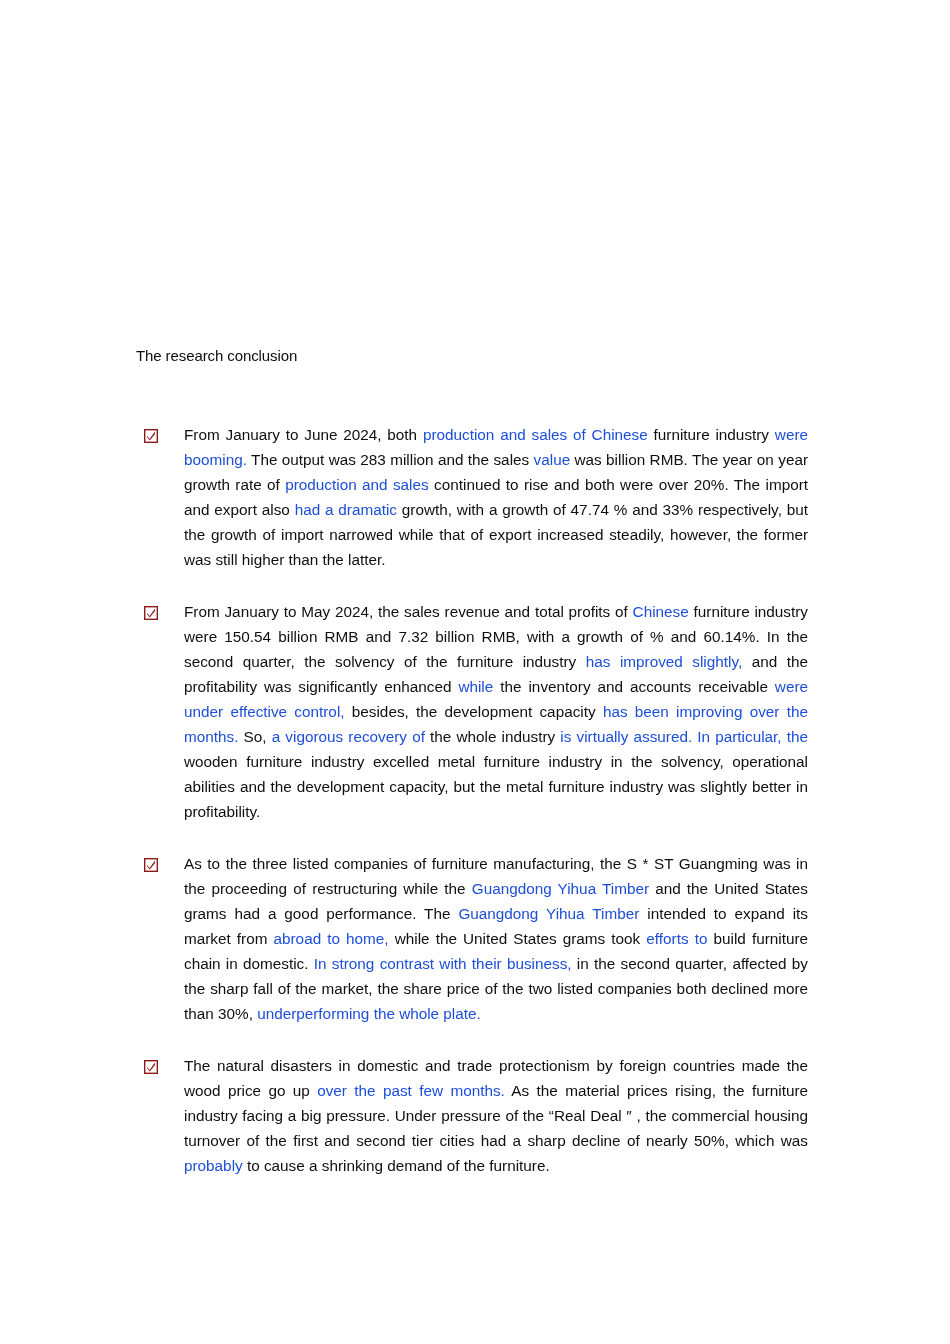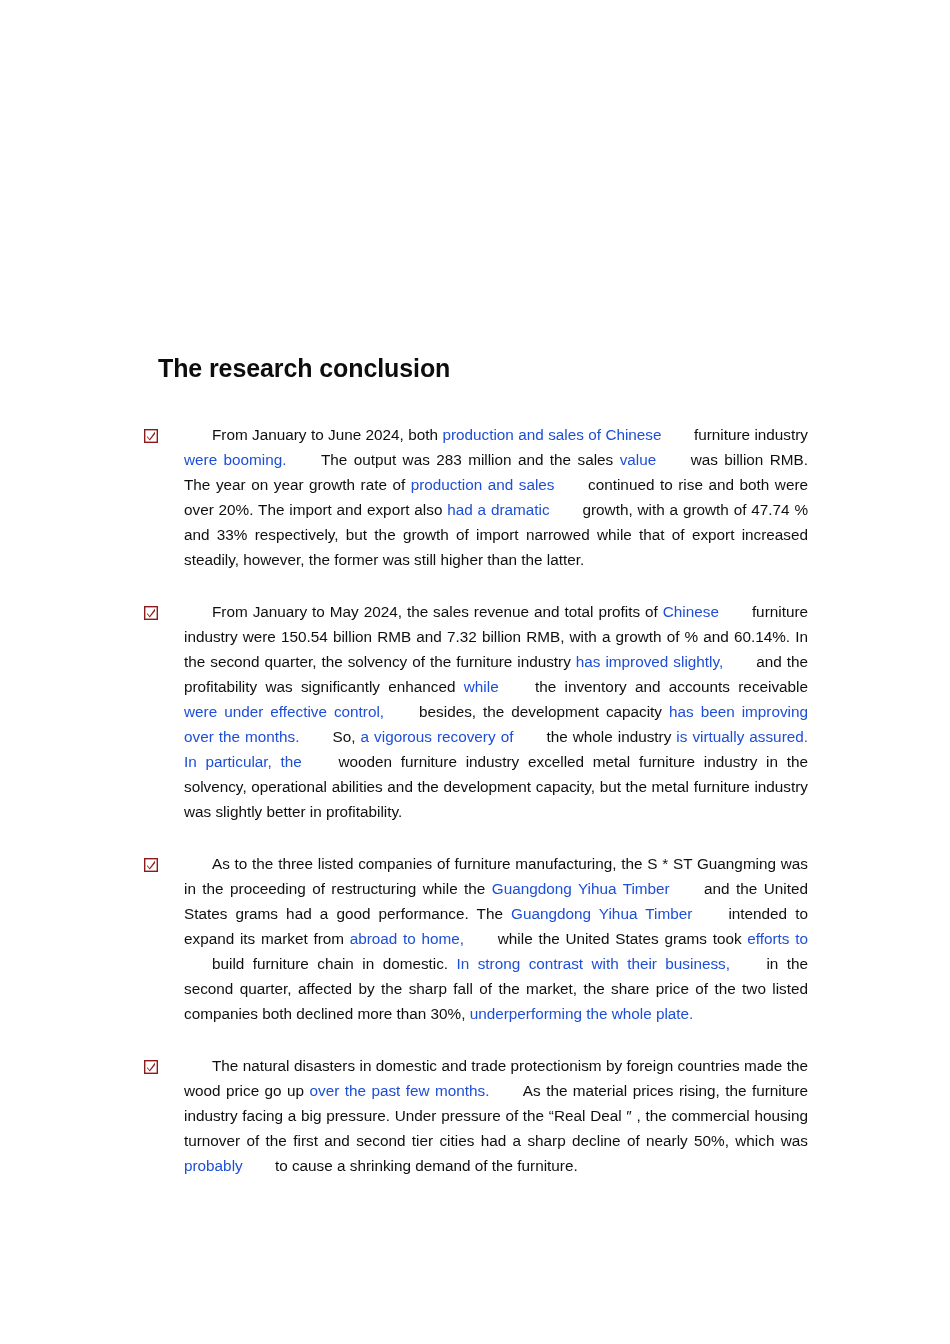--- a/index.html
+++ b/index.html
@@ -18,24 +18,24 @@
   .page {
     position: absolute;
     left: 0; top: 0;
     width: 950px;
     height: 1344px;
     background: #ffffff;
     overflow: hidden;
   }
   .doc-title {
     position: absolute;
-    left: 158px;
+    left: 136px;
     top: 337px;
-    font-size: 25px;
-    font-weight: bold;
+    font-size: 15px;
+    font-weight: normal;
     color: #0d0d0d;
     letter-spacing: -0.1px;
     white-space: nowrap;
   }
   .content {
     position: absolute;
     left: 143px;
     top: 422px;
     width: 665px;
   }
@@ -64,21 +64,20 @@
     text-align: justify;
     text-justify: inter-word;
     color: #0f0f0f;
     word-spacing: 0px;
   }
   .para .g {
     color: #1d4ed8;
   }
   .para .k {
     color: #0f0f0f;
-    margin-left: 28px;
   }
   
 </style>
 </head>
 <body>
 
 <div class="page">
 
   <h1 class="doc-title">The research conclusion</h1>
 

